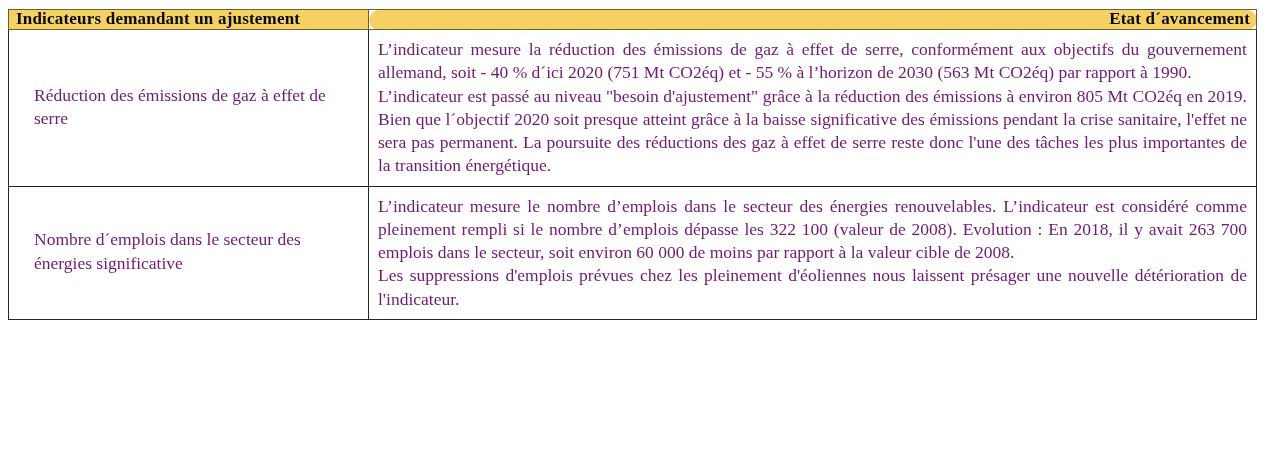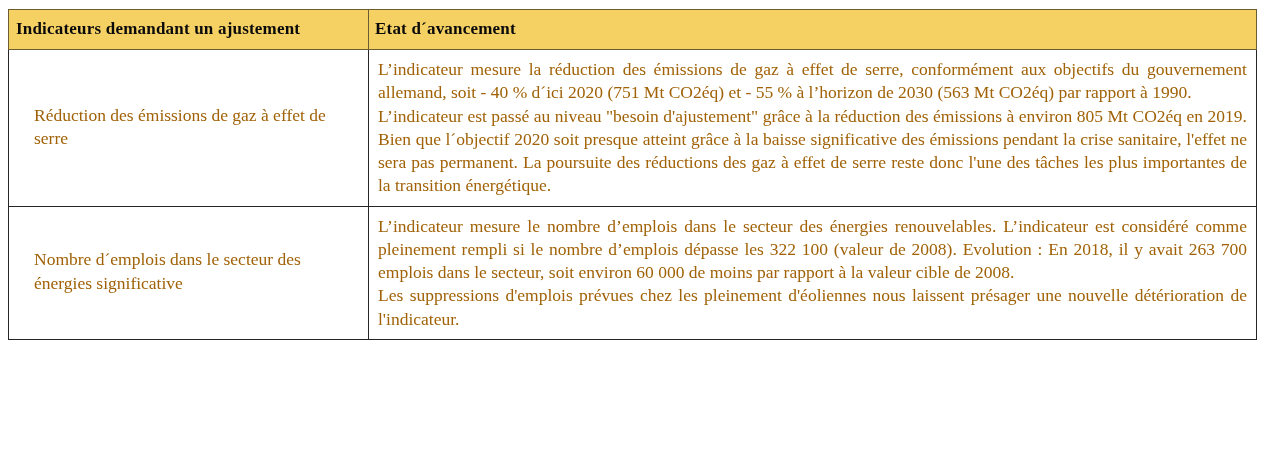--- a/index.html
+++ b/index.html
@@ -33,41 +33,42 @@
 
   
   thead th {
     background: #F5D164;
     border: 1px solid #6b5d33;
     font-family: "Liberation Serif", "DejaVu Serif", serif;
     font-weight: bold;
     font-size: 17px;
     line-height: 1.1;
     color: #0a0a0a;
-    height: 40px;
+    height: 20px;
     padding: 0 6px;
     box-sizing: border-box;
     letter-spacing: 0.2px;
   }
   th.col-indicator {
     width: 360px;
     text-align: left;
     padding-left: 7px;
   }
   th.col-status {
-    text-align: left;
+    text-align: right;
+    border-radius: 14px;
   }
 
   
   tbody td {
     border: 1px solid #262626;
     vertical-align: middle;
     font-size: 17.5px;
     line-height: 1.33;
-    color: #a16207;
+    color: #701a75;
     padding: 6px 9px 8px 9px;
     box-sizing: border-box;
   }
   td.cell-indicator {
     width: 360px;
     text-align: left;
     vertical-align: middle;
     padding-left: 25px;
     padding-right: 6px;
   }

